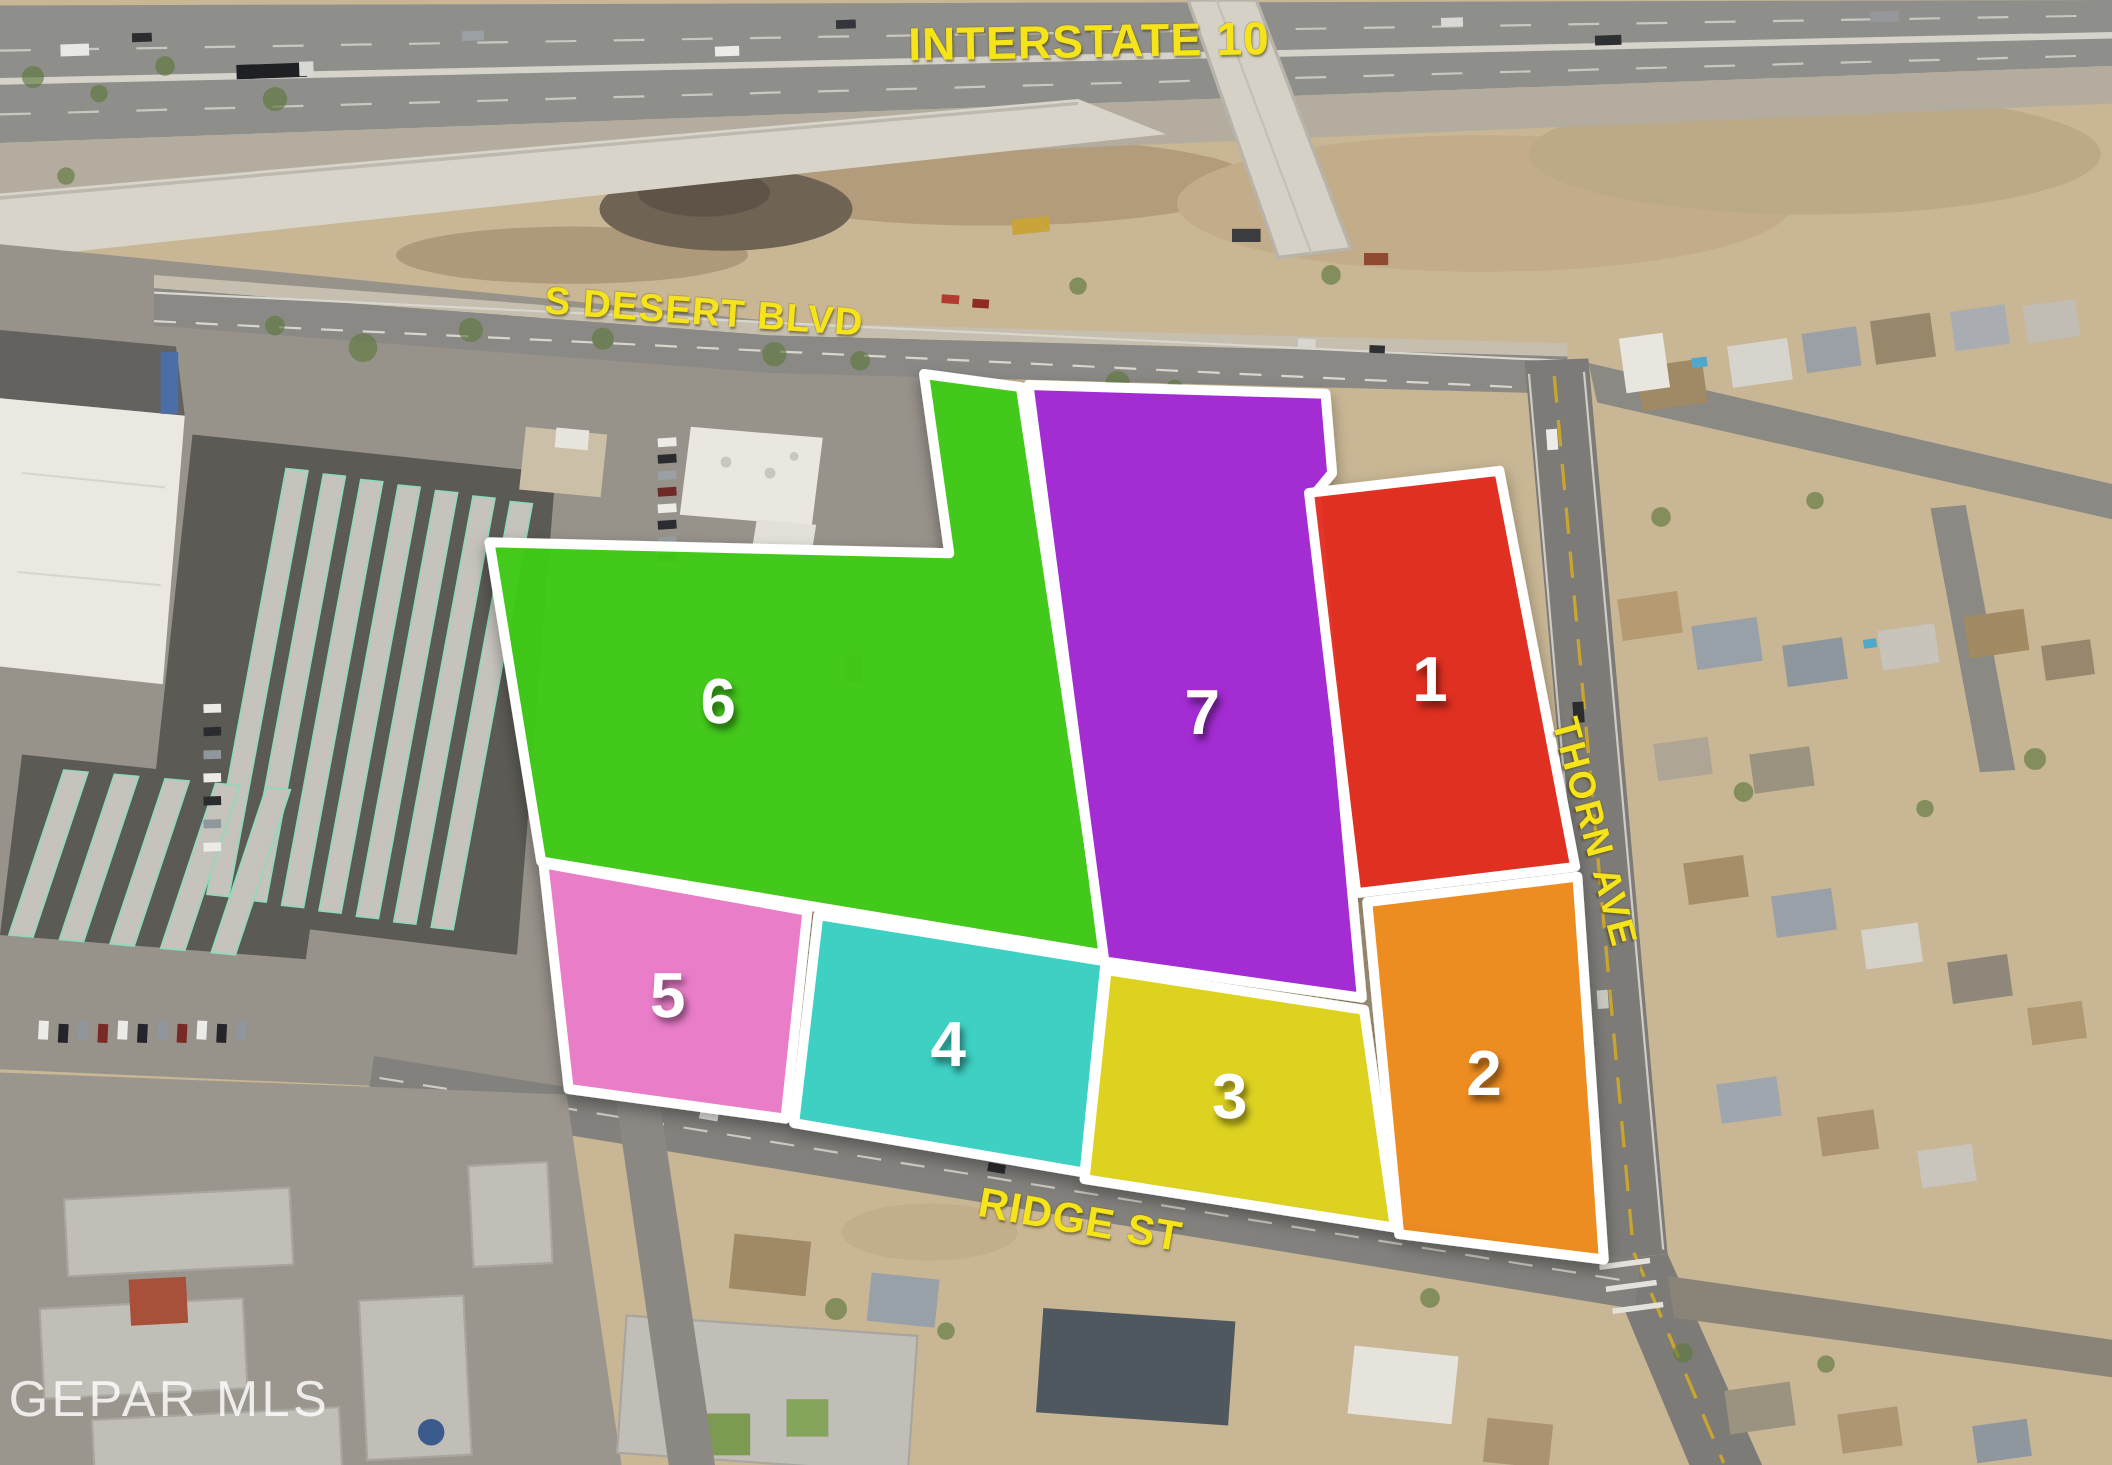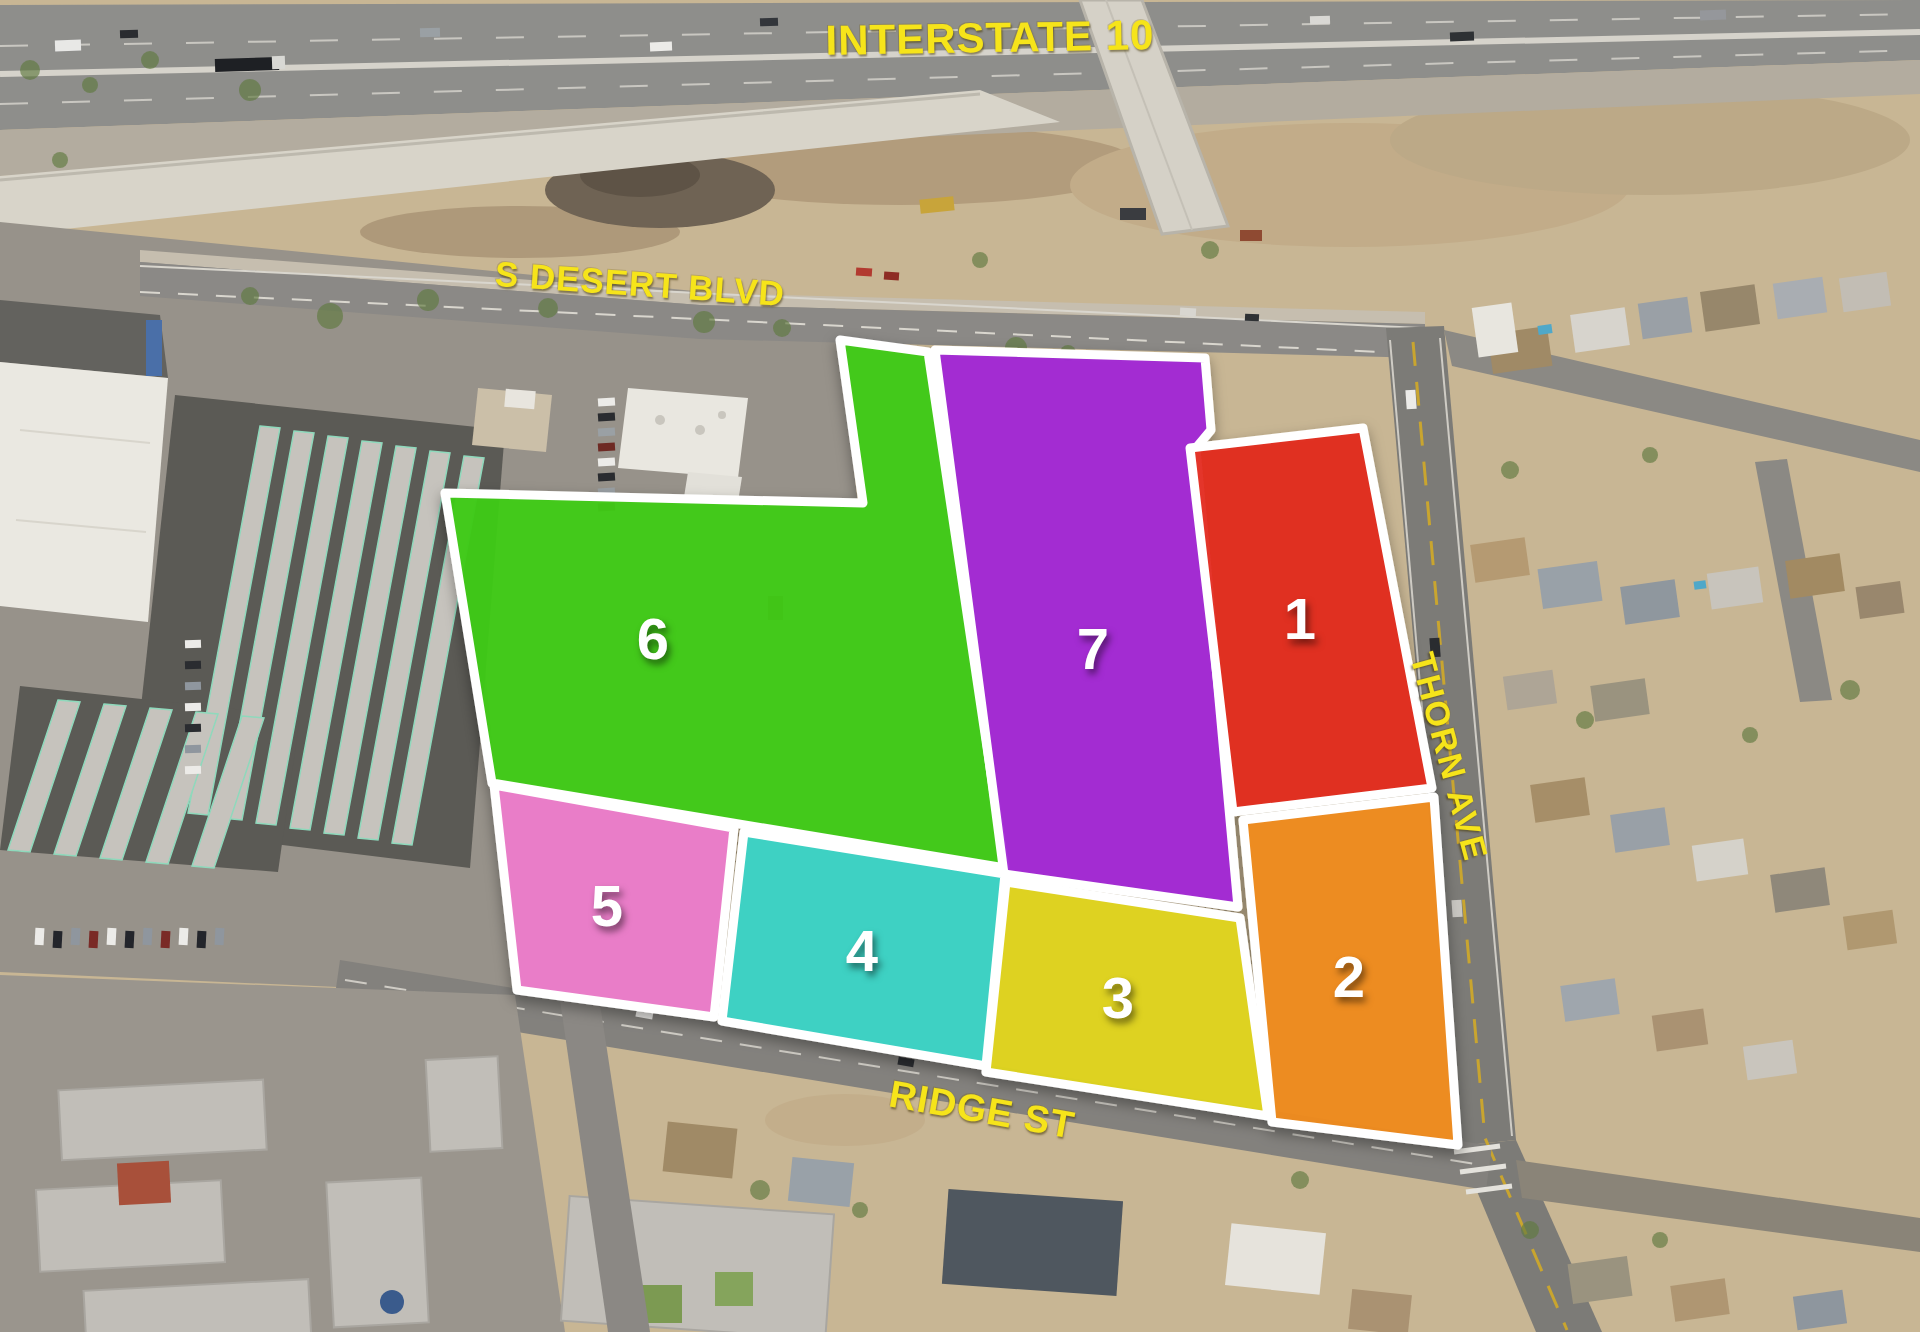--- a/index.html
+++ b/index.html
@@ -288,20 +288,21 @@
         <polygon points="744,832 1005,874 986,1066 722,1021" fill="#38D4C6" fill-opacity="0.95" stroke="#FFFFFF" stroke-width="9" stroke-linejoin="round"></polygon>
         <polygon points="494,785 734,828 714,1017 517,990" fill="#EC7CCB" fill-opacity="0.95" stroke="#FFFFFF" stroke-width="9" stroke-linejoin="round"></polygon>
       </g>
   </svg>
 
   <div class="street-label" id="lbl-interstate">INTERSTATE 10</div>
   <div class="street-label" id="lbl-desert">S DESERT BLVD</div>
   <div class="street-label" id="lbl-thorn">THORN AVE</div>
   <div class="street-label" id="lbl-ridge">RIDGE ST</div>
 
+  <div class="watermark">GEPAR MLS</div>
 <div class="parcel-num" style="left: 653px; top: 638px;">6</div>
     <div class="parcel-num" style="left: 1093px; top: 648px;">7</div>
     <div class="parcel-num" style="left: 1300px; top: 618px;">1</div>
     <div class="parcel-num" style="left: 1349px; top: 976px;">2</div>
     <div class="parcel-num" style="left: 1118px; top: 997px;">3</div>
     <div class="parcel-num" style="left: 862px; top: 950px;">4</div>
     <div class="parcel-num" style="left: 607px; top: 905px;">5</div>
   </div>
 
 </body></html>

